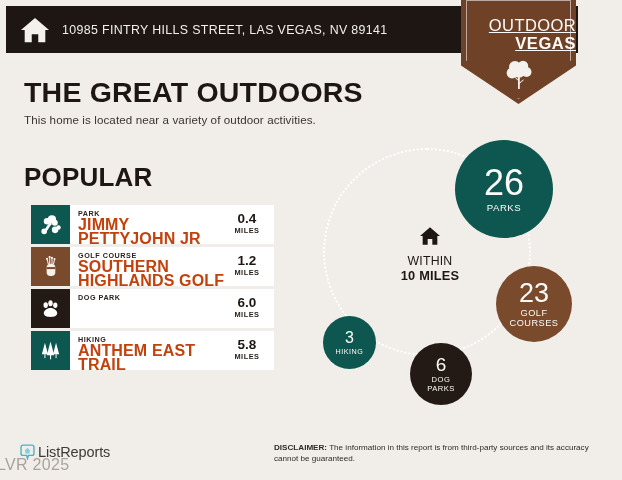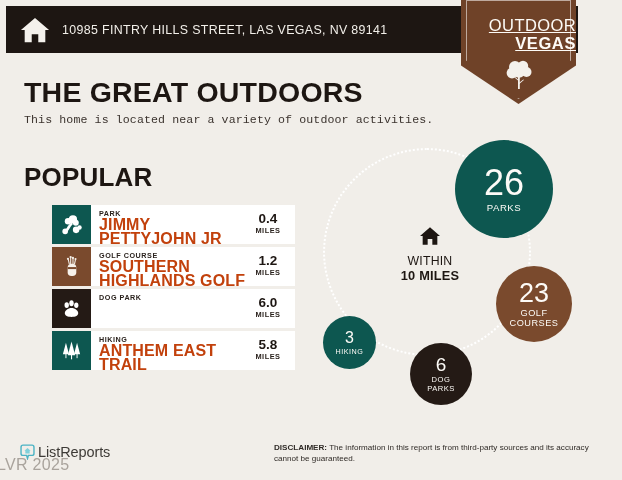--- a/index.html
+++ b/index.html
@@ -63,30 +63,29 @@
   .main-title{
     position:absolute; left:24px; top:76px;
     font-size:28.5px; font-weight:700; letter-spacing:.2px;
     color:#1d1612;
     white-space:nowrap;
   }
   .sub-title{
     position:absolute; left:24px; top:113px;
     font-size:11.6px; color:#3b332e; letter-spacing:.1px;
     white-space:nowrap;
-    font-family:Liberation Mono, monospace;
   }
   .popular-title{
     position:absolute; left:24px; top:162px;
     font-size:26px; font-weight:700; letter-spacing:.2px;
     color:#1d1612;
   }
 
   
-  .poi-list{ position:absolute; left:32px; top:205px; width:263px;padding-left:20px; }
+  .poi-list{ position:absolute; left:11px; top:205px; width:263px;padding-left:20px; }
   .poi-row{
     position:relative;
     height:39px;
     background:#ffffff;
     margin-bottom:3px;
     display:flex; align-items:stretch;
     overflow:hidden;
   }
   .poi-icon{
     width:39px; min-width:39px; height:39px;

